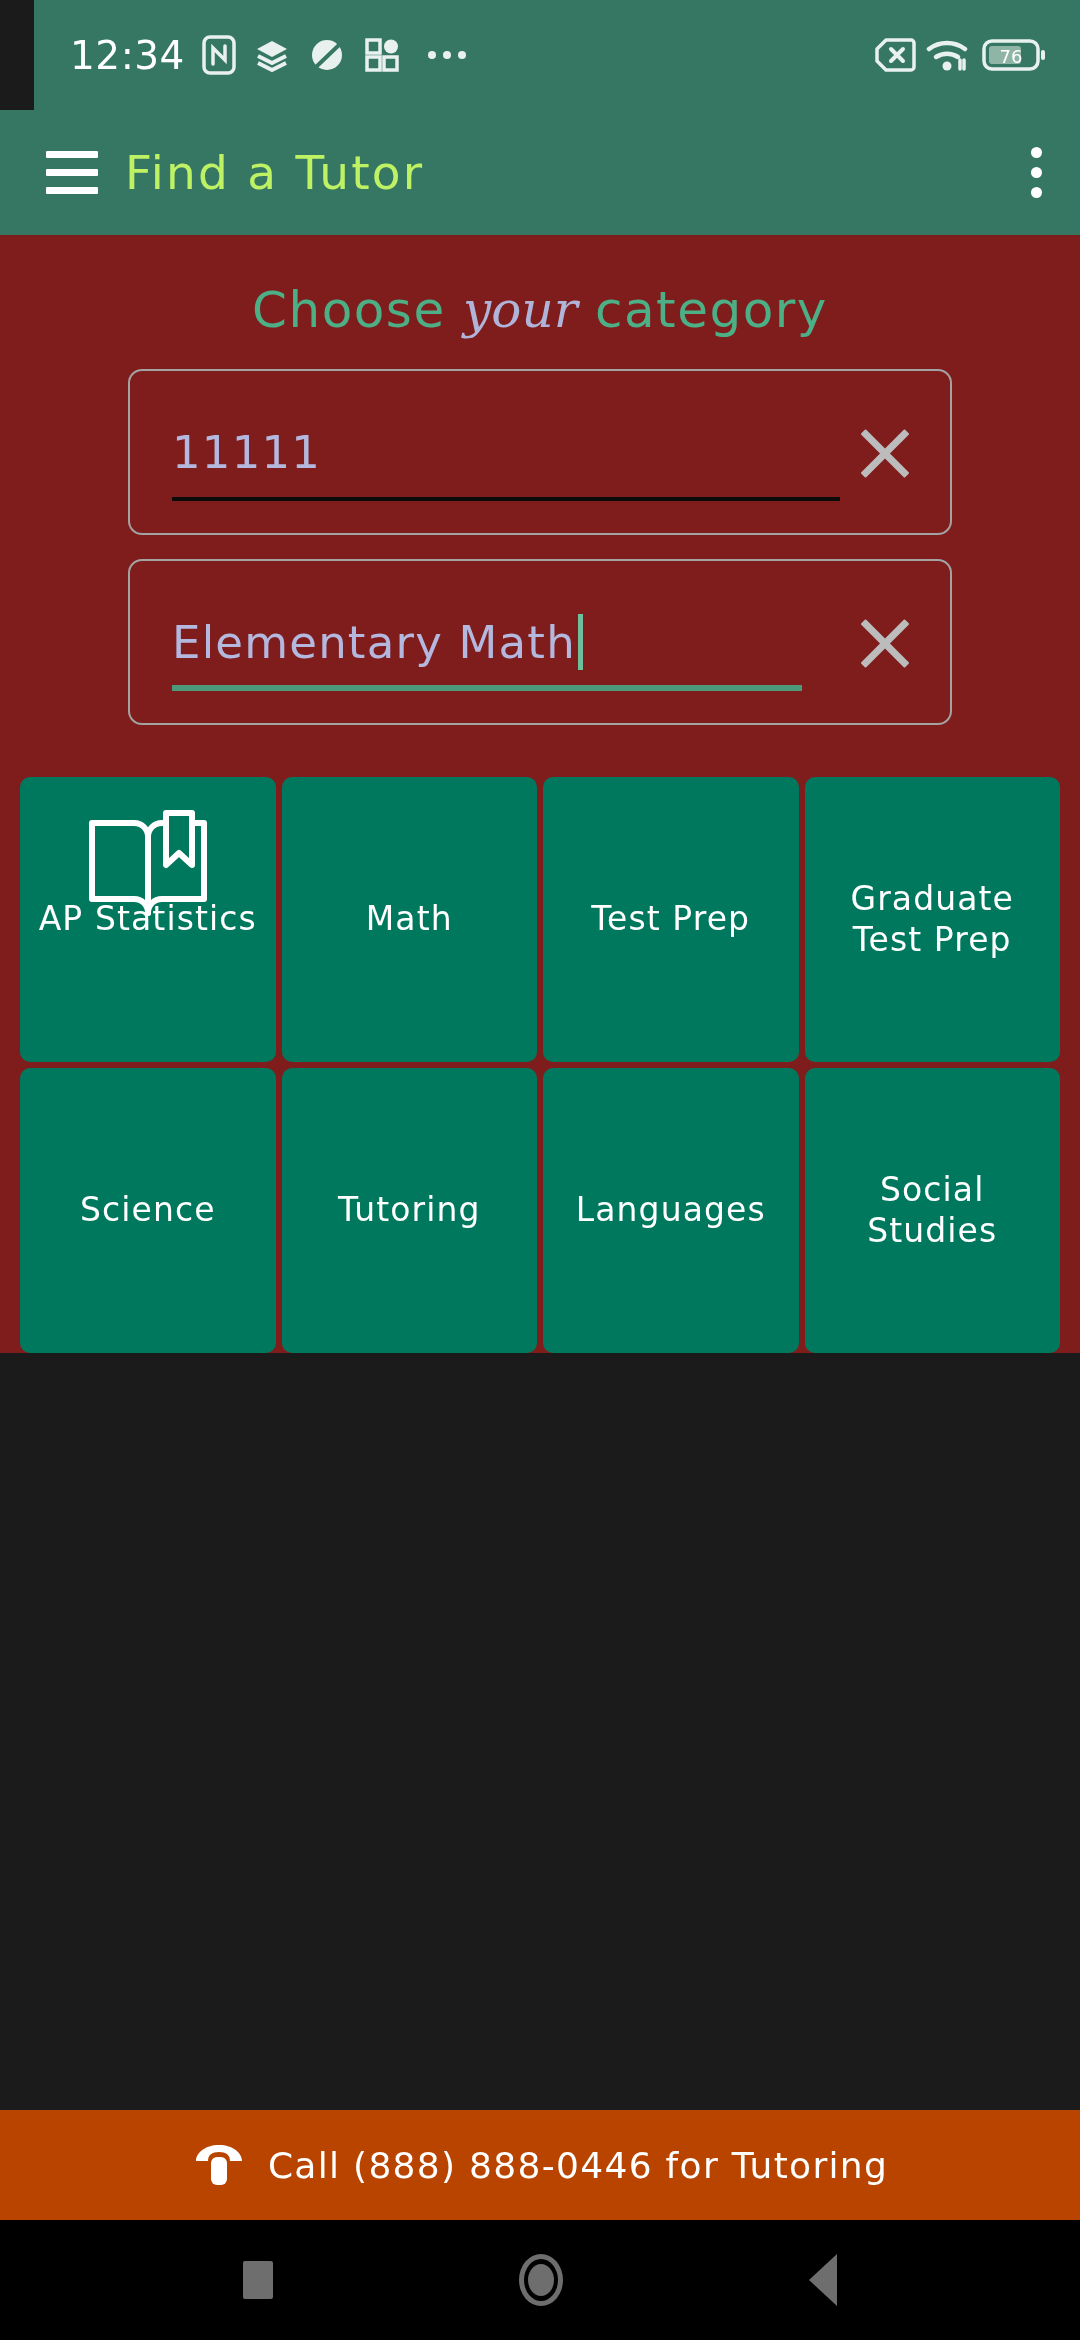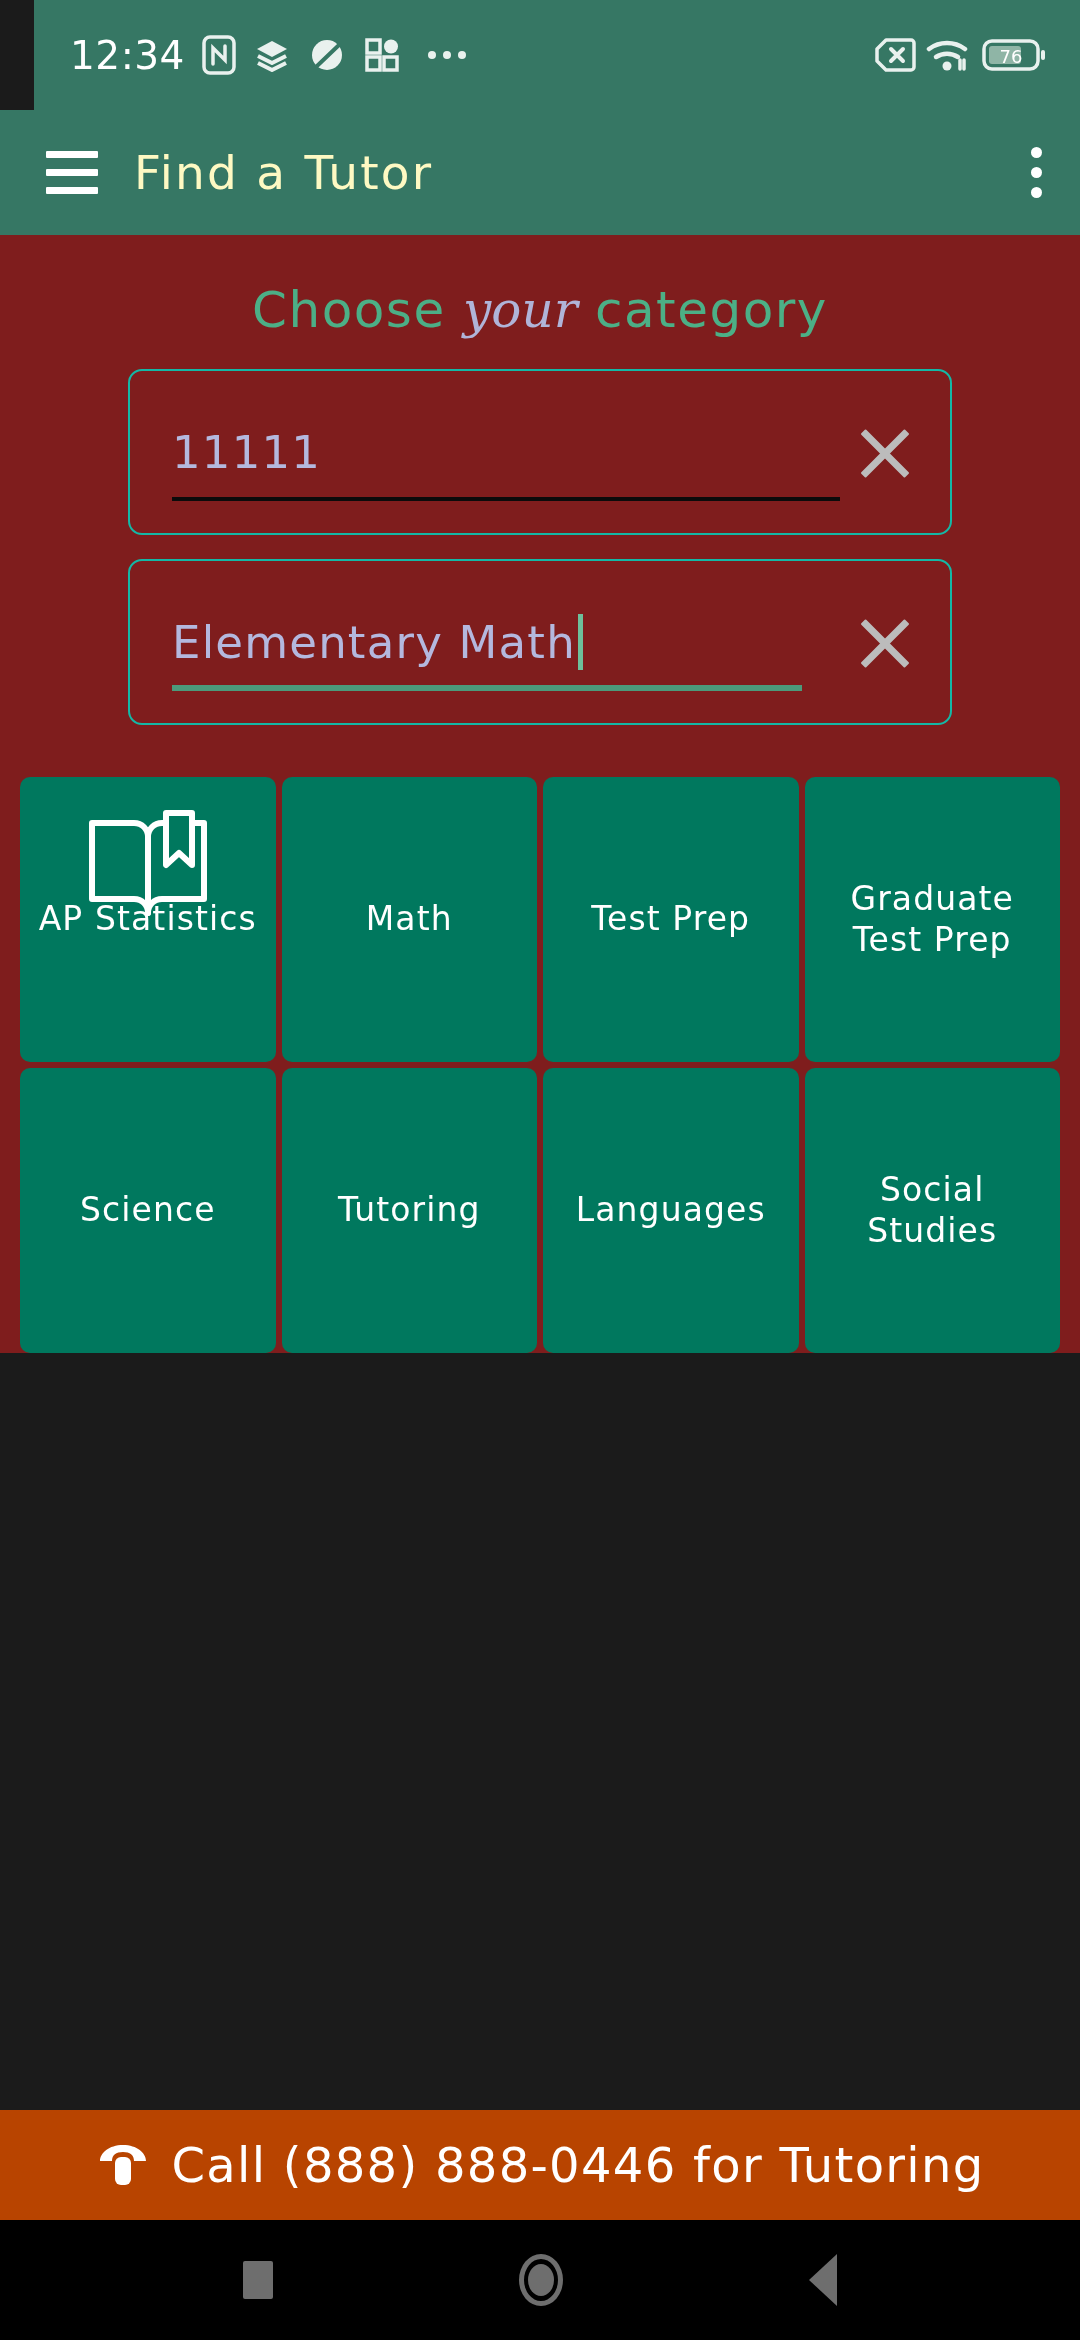--- a/index.html
+++ b/index.html
@@ -34,21 +34,21 @@
   
   .app-bar{
     height:125px; background:#367764;
     display:flex; align-items:center;
     padding:0 38px 0 46px;
   }
   .hamburger{ width:52px; display:flex; flex-direction:column; gap:11px; cursor:pointer;}
   .hamburger span{ display:block; height:7px; background:#fff; border-radius:1px;}
   .app-title{
     font-family:"DejaVu Sans", sans-serif;
-    font-size:47px; color:#fef9c3; margin-left:36px;
+    font-size:47px; color:#bef264; margin-left:27px;
     letter-spacing:2.2px; font-weight:400;
   }
   .overflow{ margin-left:auto; display:flex; flex-direction:column; gap:9px; align-items:center; cursor:pointer;}
   .overflow i{ width:11px;height:11px;border-radius:50%;background:#fff;display:block;}
 
   
   .content{ background:#7f1d1d; }
 
   .heading{
     text-align:center;
@@ -61,21 +61,21 @@
   .heading .em{
     color:#b0b4d8;
     font-style:italic;
     font-family:"DejaVu Serif", serif;
     letter-spacing:0;
   }
 
   
   .field-wrap{
     margin:0 128px 24px 128px;
-    border:2px solid #14b8a6;
+    border:2px solid #a3a3a3;
     border-radius:14px;
     height:166px;
     position:relative;
     display:flex;
     align-items:center;
     padding:0 28px 0 22px;
   }
   .field-inner{
     flex:1;
     position:relative;
@@ -166,21 +166,21 @@
     bottom:120px;
     height:110px;
     background:#b84400;
     display:flex;
     align-items:center;
     justify-content:center;
     gap:22px;
     cursor:pointer;
   }
   .call-text{
-    font-size:48px;
+    font-size:36px;
     color:#fff;
     letter-spacing:1.3px;
     font-family:"DejaVu Sans", sans-serif;
   }
 
   
   .nav-bar{
     position:absolute;
     left:0; right:0; bottom:0;
     height:120px;

